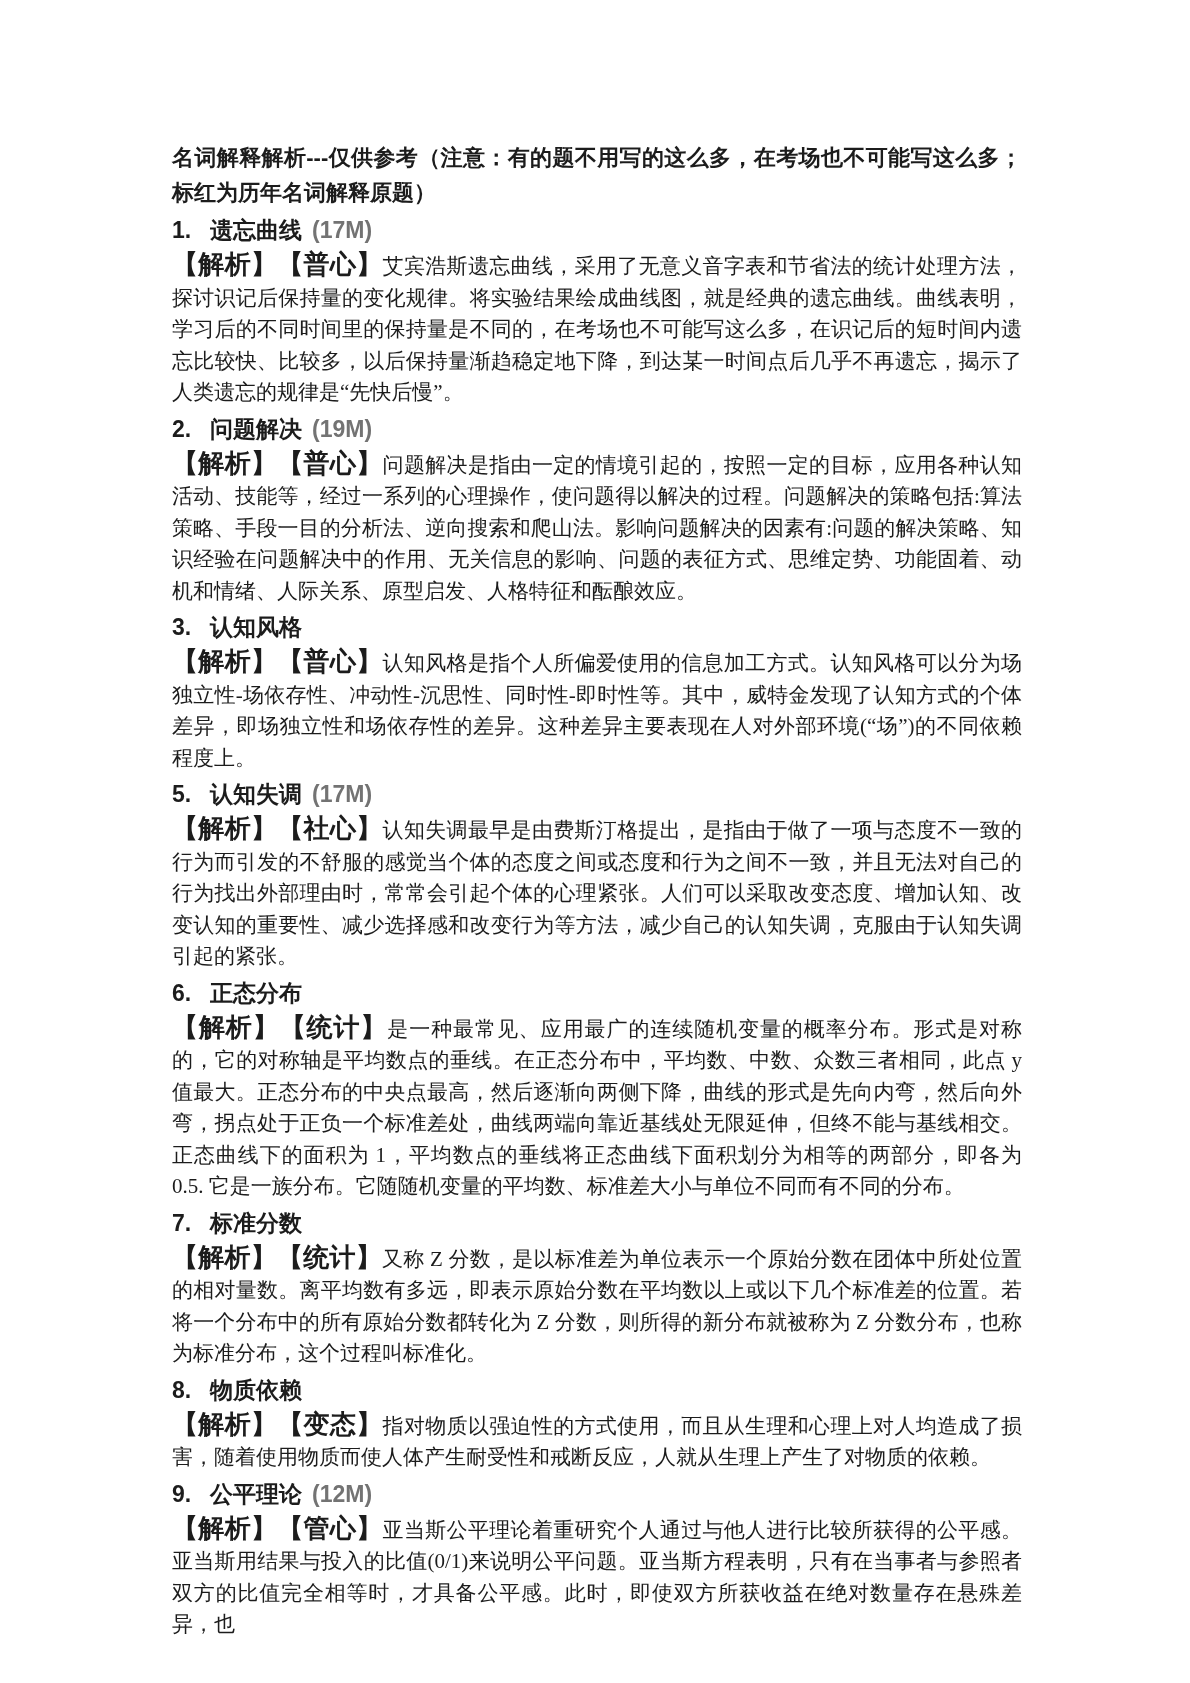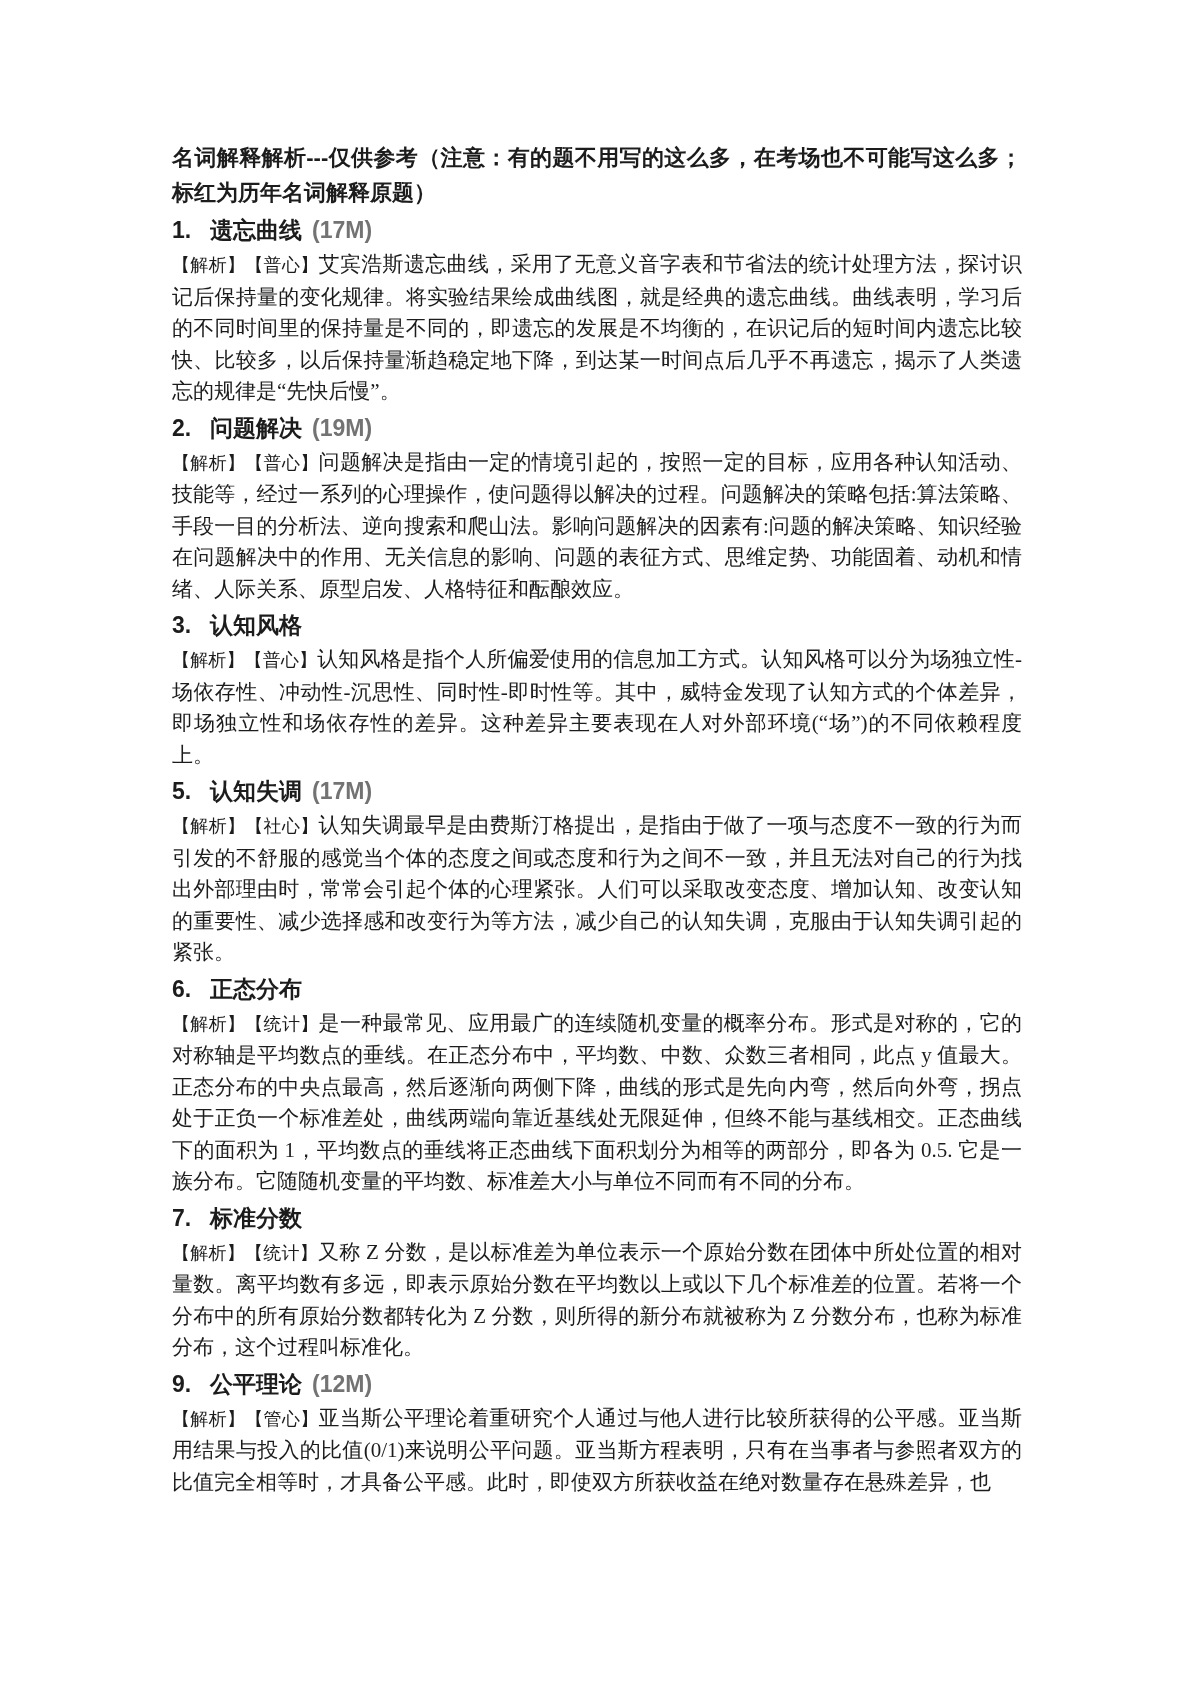--- a/index.html
+++ b/index.html
@@ -45,35 +45,35 @@
   }
   .exam-tag:empty { margin-left: 0; }
   .item-body p {
     font-size: 21px;
     line-height: 31.5px;
     text-align: justify;
     margin: 0;
   }
   .analysis-label {
     font-family: "Liberation Sans", sans-serif;
-    font-weight: 400;
-    font-size: 18px;
+    font-weight: 700;
+    font-size: 26px;
   }
 </style>
 </head>
 <body>
 
 <div class="page">
 
   <p class="doc-header">名词解释解析---仅供参考（注意：有的题不用写的这么多，在考场也不可能写这么多；标红为历年名词解释原题）</p>
 
   <div class="item">
     <div class="item-heading"><span class="item-num">1.</span><span>遗忘曲线</span><span class="exam-tag">(17M)</span></div>
     <div class="item-body">
-      <p><span class="analysis-label">【解析】【普心】</span><span>艾宾浩斯遗忘曲线，采用了无意义音字表和节省法的统计处理方法，探讨识记后保持量的变化规律。将实验结果绘成曲线图，就是经典的遗忘曲线。曲线表明，学习后的不同时间里的保持量是不同的，即遗忘的发展是不均衡的，在识记后的短时间内遗忘比较快、比较多，以后保持量渐趋稳定地下降，到达某一时间点后几乎不再遗忘，揭示了人类遗忘的规律是“先快后慢”。</span></p>
+      <p><span class="analysis-label">【解析】【普心】</span><span>艾宾浩斯遗忘曲线，采用了无意义音字表和节省法的统计处理方法，探讨识记后保持量的变化规律。将实验结果绘成曲线图，就是经典的遗忘曲线。曲线表明，学习后的不同时间里的保持量是不同的，在考场也不可能写这么多，在识记后的短时间内遗忘比较快、比较多，以后保持量渐趋稳定地下降，到达某一时间点后几乎不再遗忘，揭示了人类遗忘的规律是“先快后慢”。</span></p>
     </div>
   </div>
 
   <div class="item">
     <div class="item-heading"><span class="item-num">2.</span><span>问题解决</span><span class="exam-tag">(19M)</span></div>
     <div class="item-body">
       <p><span class="analysis-label">【解析】【普心】</span><span>问题解决是指由一定的情境引起的，按照一定的目标，应用各种认知活动、技能等，经过一系列的心理操作，使问题得以解决的过程。问题解决的策略包括:算法策略、手段一目的分析法、逆向搜索和爬山法。影响问题解决的因素有:问题的解决策略、知识经验在问题解决中的作用、无关信息的影响、问题的表征方式、思维定势、功能固着、动机和情绪、人际关系、原型启发、人格特征和酝酿效应。</span></p>
     </div>
   </div>
 
@@ -99,20 +99,26 @@
     </div>
   </div>
 
   <div class="item">
     <div class="item-heading"><span class="item-num">7.</span><span>标准分数</span><span class="exam-tag"></span></div>
     <div class="item-body">
       <p><span class="analysis-label">【解析】【统计】</span><span>又称 Z 分数，是以标准差为单位表示一个原始分数在团体中所处位置的相对量数。离平均数有多远，即表示原始分数在平均数以上或以下几个标准差的位置。若将一个分布中的所有原始分数都转化为 Z 分数，则所得的新分布就被称为 Z 分数分布，也称为标准分布，这个过程叫标准化。</span></p>
     </div>
   </div>
 
+  <div class="item">
+    <div class="item-heading"><span class="item-num">8.</span><span>物质依赖</span><span class="exam-tag"></span></div>
+    <div class="item-body">
+      <p><span class="analysis-label">【解析】【变态】</span><span>指对物质以强迫性的方式使用，而且从生理和心理上对人均造成了损害，随着使用物质而使人体产生耐受性和戒断反应，人就从生理上产生了对物质的依赖。</span></p>
+    </div>
+  </div>
 
   <div class="item">
     <div class="item-heading"><span class="item-num">9.</span><span>公平理论</span><span class="exam-tag">(12M)</span></div>
     <div class="item-body">
       <p><span class="analysis-label">【解析】【管心】</span><span>亚当斯公平理论着重研究个人通过与他人进行比较所获得的公平感。亚当斯用结果与投入的比值(0/1)来说明公平问题。亚当斯方程表明，只有在当事者与参照者双方的比值完全相等时，才具备公平感。此时，即使双方所获收益在绝对数量存在悬殊差异，也</span></p>
 
     </div>
   </div>
 
 </div>

